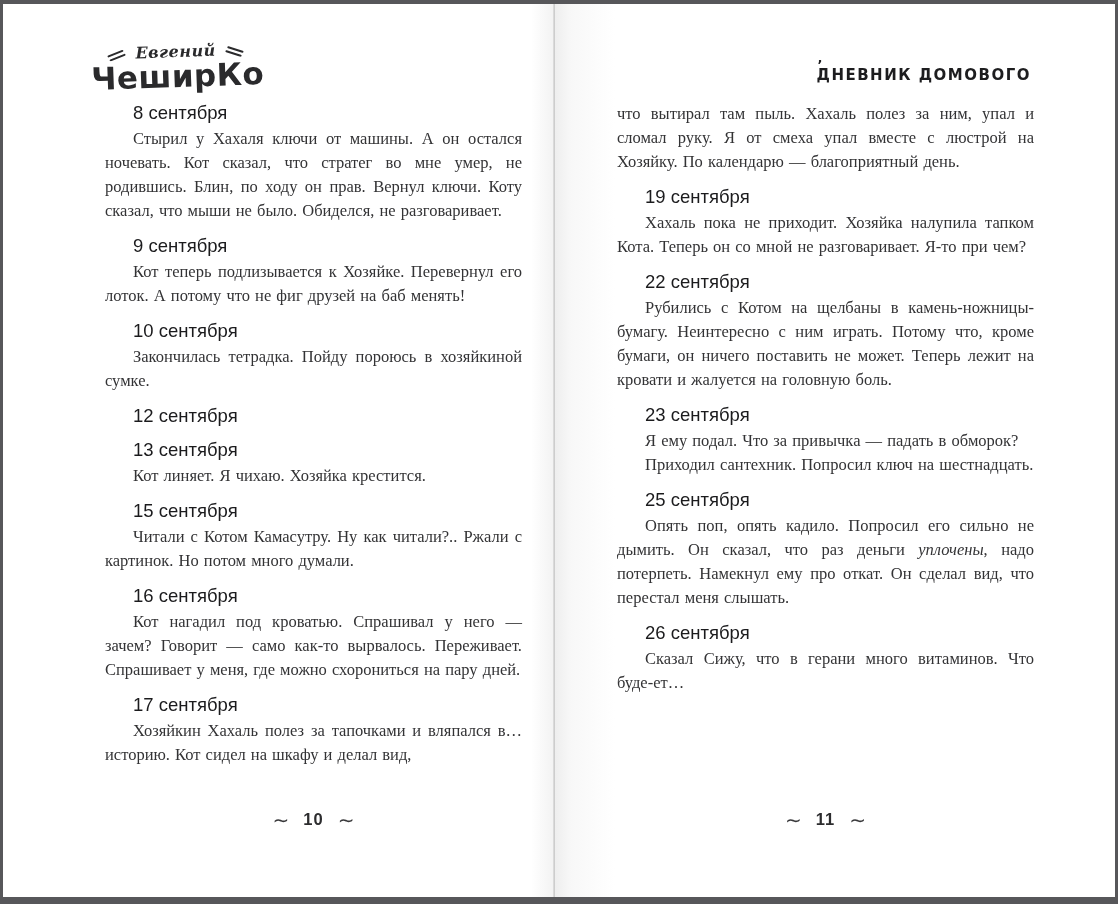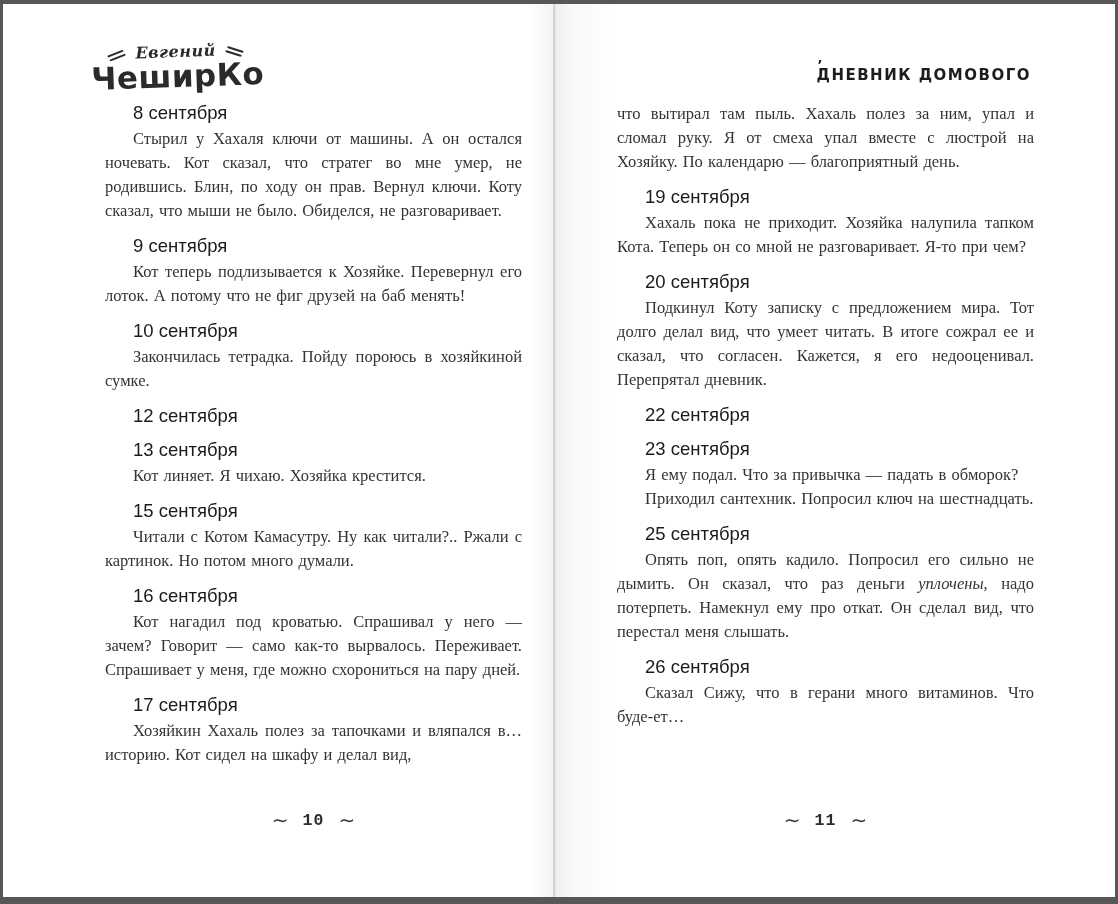--- a/index.html
+++ b/index.html
@@ -51,21 +51,21 @@
           text-align:justify; text-indent:28px; word-spacing:1px; }
   .para.no-indent { text-indent:0; }
   .para em { }
 
   
   .footer { position:absolute; top:804px; width:417px; text-align:center;
             color:#2c2c2e; }
   .page-left  .footer { left:102px; }
   .page-right .footer { left:62px; }
   .wave { font-family:"DejaVu Sans", sans-serif; font-size:20px; vertical-align:-2px; color:#38383a; }
-  .pagenum { font-family:Liberation Mono, monospace; font-weight:bold; font-size:16.5px;
+  .pagenum { font-family:Liberation Sans, sans-serif; font-weight:bold; font-size:16.5px;
              margin:12px 14px; letter-spacing:1px; }
 </style>
 </head>
 <body>
 
 <div class="spread">
 
   <div class="page page-left">
 
     <div class="logo">
@@ -132,25 +132,22 @@
     </div>
 
     <div class="content">
       <p class="para no-indent">что вытирал там пыль. Хахаль полез за ним, упал и сломал руку. Я от смеха упал вместе с люстрой на Хозяйку. По календарю — благоприятный день.</p>
 
       <section class="entry">
         <h3 class="date">19 сентября</h3>
         <p class="para">Хахаль пока не приходит. Хозяйка налупила тапком Кота. Теперь он со мной не разговаривает. Я-то при чем?</p>
       </section>
       <section class="entry">
-        <h3 class="date">20 сентября</h3>
-        <p class="para">Подкинул Коту записку с предложением мира. Тот долго делал вид, что умеет читать. В итоге сожрал ее и сказал, что согласен. Кажется, я его недооценивал. Перепрятал дневник.</p>
-      </section>
-      <section class="entry">
         <h3 class="date">22 сентября</h3>
+        <p class="para">Рубились с Котом на щелбаны в камень-ножницы-бумагу. Неинтересно с ним играть. Потому что, кроме бумаги, он ничего поставить не может. Теперь лежит на кровати и жалуется на головную боль.</p>
       </section>
       <section class="entry">
         <h3 class="date">23 сентября</h3>
         <p class="para">Я ему подал. Что за привычка — падать в обморок?</p>
         <p class="para">Приходил сантехник. Попросил ключ на шестнадцать.</p>
       </section>
       <section class="entry">
         <h3 class="date">25 сентября</h3>
         <p class="para"><span>Опять поп, опять кадило. Попросил его сильно не дымить. Он сказал, что раз деньги </span><em>уплочены</em><span>, надо потерпеть. Намекнул ему про откат. Он сделал вид, что перестал меня слышать.</span></p>
       </section>

